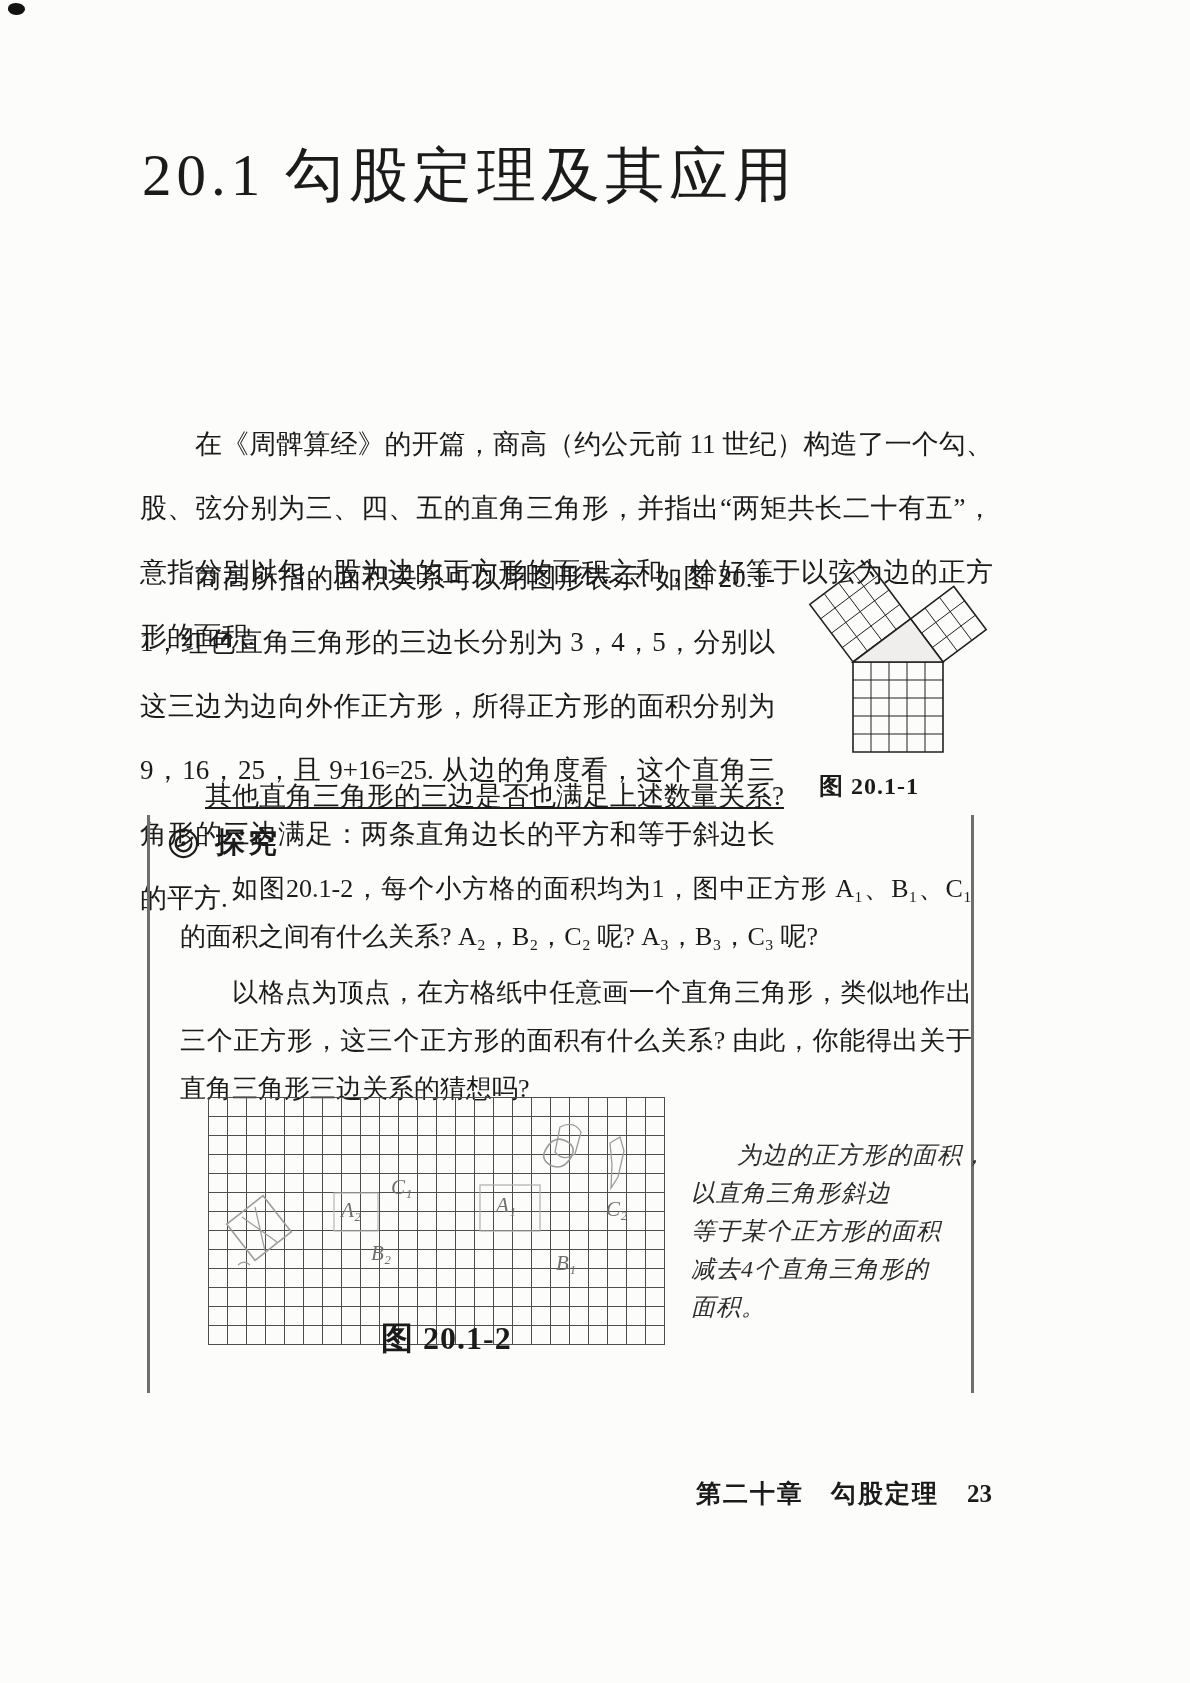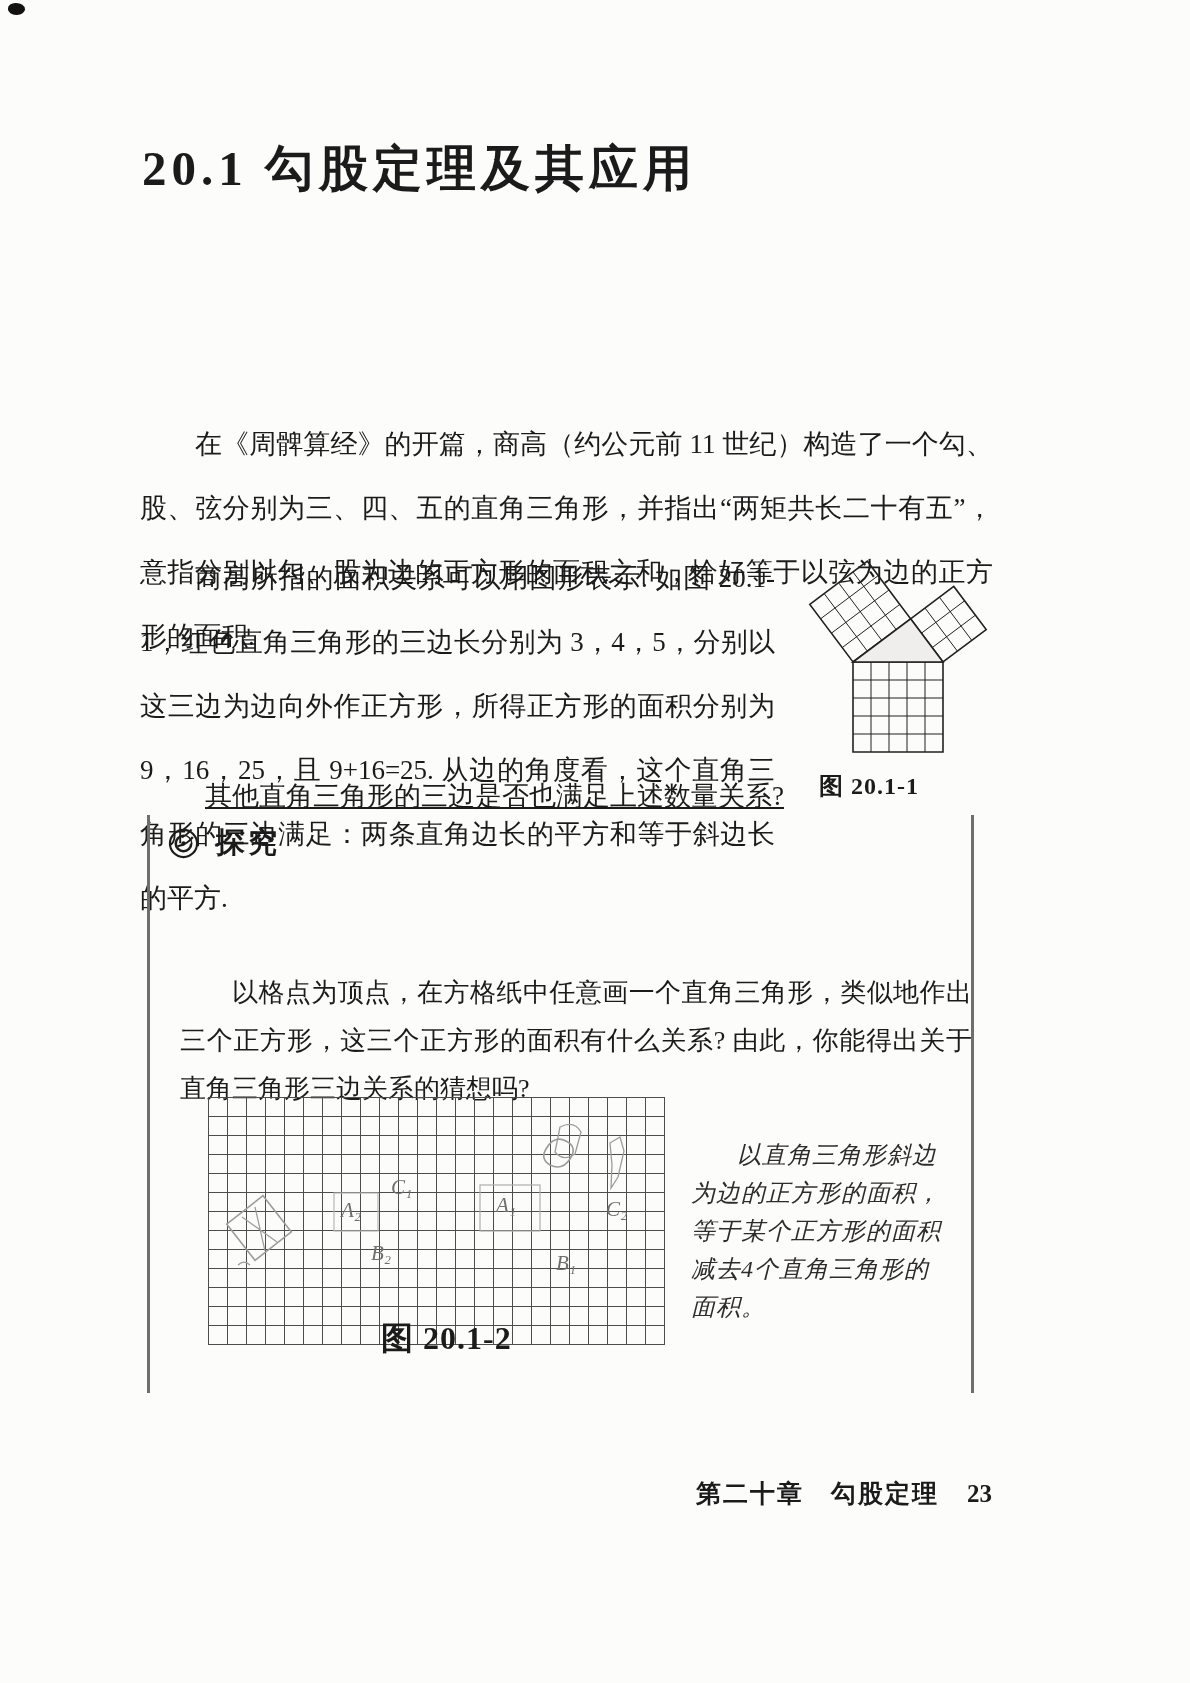--- a/index.html
+++ b/index.html
@@ -5,21 +5,21 @@
   * { margin:0; padding:0; box-sizing:border-box; }
   html,body { background:#e9e9e7; }
   body { font-family:"Liberation Serif","DejaVu Serif",serif; }
   .page {
     position:relative; width:1190px; height:1683px; background:#fcfcfb;
     color:#1b1b1b; overflow:hidden; margin:0 auto;
   }
   .abs { position:absolute; }
   .corner-mark { position:absolute; left:8px; top:3px; width:17px; height:12px;
     background:#14120f; border-radius:45% 55% 50% 50%; }
-  .title { left:142px; top:136px; font-size:49px; font-weight:700; letter-spacing:5px; white-space:nowrap;text-align:center; }
+  .title { left:142px; top:136px; font-size:59px; font-weight:400; letter-spacing:5px; white-space:nowrap;text-align:center; }
   .para { font-size:27px; line-height:64px; text-align:justify; }
   .intro { left:293px; top:272px; width:700px; text-indent:90px; font-size:27px; line-height:47px; text-align:justify; }
   .p1 { left:140px; top:412px; width:853px; text-indent:55px; }
   .p2region { left:140px; top:546px; width:855px; }
   .p2region .para { text-indent:55px; }
   .fig1 { float:right; width:208px; margin:6px 0 8px 12px; }
   .fig1 svg { display:block; margin-left:10px; }
   .fig1cap { margin-top:16px; padding-left:32px; font-size:24px; font-weight:700; letter-spacing:1px; }
   .p3 { left:150px; top:764px; width:855px; text-indent:55px;text-decoration:underline; }
   .explore { left:147px; top:815px; width:827px; height:578px;
@@ -93,20 +93,21 @@
     <div class="exhead">
       <svg class="exicon" viewBox="0 0 32 32" width="31" height="31">
         <circle cx="16" cy="16" r="14" fill="none" stroke="#1d1d1b" stroke-width="2.2"></circle>
         <circle cx="16" cy="16" r="8.5" fill="none" stroke="#1d1d1b" stroke-width="1.6"></circle>
         <path d="M16 8.5 a7.5 7.5 0 1 0 7.5 7.5" fill="none" stroke="#1d1d1b" stroke-width="1.6"></path>
         <circle cx="16" cy="16" r="2.2" fill="#1d1d1b"></circle>
       </svg>
       <span class="extitle">探究</span>
     </div>
 
+    <p class="expara ep1">如图20.1-2，每个小方格的面积均为1，图中正方形 A₁、B₁、C₁ 的面积之间有什么关系? A₂，B₂，C₂ 呢? A₃，B₃，C₃ 呢?</p>
     <p class="expara ep2">以格点为顶点，在方格纸中任意画一个直角三角形，类似地作出三个正方形，这三个正方形的面积有什么关系? 由此，你能得出关于直角三角形三边关系的猜想吗?</p>
 
     <div class="gridfig">
       <svg class="sketch" viewBox="0 0 457 248" width="457" height="248">
         <g fill="none" stroke="#9c9c98" stroke-width="1.6">
           <rect x="28" y="108" width="46" height="46" transform="rotate(-38 51 131)"></rect>
           <path d="M34 120 L69 145 M47 110 L57 154" stroke-width="1.2"></path>
           <rect x="126" y="96" width="44" height="38" stroke="#b6b6b2" stroke-width="1.2"></rect>
           <rect x="272" y="88" width="60" height="46" stroke="#adada9" stroke-width="1.2"></rect>
           <path d="M338 52 q8 -14 20 -8 q12 6 4 18 q-8 12 -20 6 q-10 -6 -4 -16 z"></path>
@@ -117,22 +118,22 @@
       </svg>
       <span class="glabel" style="left:133px;top:101px">A₂</span>
       <span class="glabel" style="left:183px;top:78px">C₁</span>
       <span class="glabel" style="left:163px;top:144px">B₂</span>
       <span class="glabel" style="left:288px;top:96px">A₁</span>
       <span class="glabel" style="left:348px;top:154px">B₁</span>
       <span class="glabel" style="left:398px;top:100px">C₂</span>
     </div>
 
     <div class="note">
+      <div class="note-line">为边的正方形的面积，</div>
       <div class="note-line">以直角三角形斜边</div>
-      <div class="note-line">为边的正方形的面积，</div>
       <div class="note-line">等于某个正方形的面积</div>
       <div class="note-line">减去4个直角三角形的</div>
       <div class="note-line">面积。</div>
     </div>
 
     <div class="fig2cap">图 20.1-2</div>
   </div>
 
   <div class="abs footer">
     <span class="chap">第二十章　勾股定理</span>

